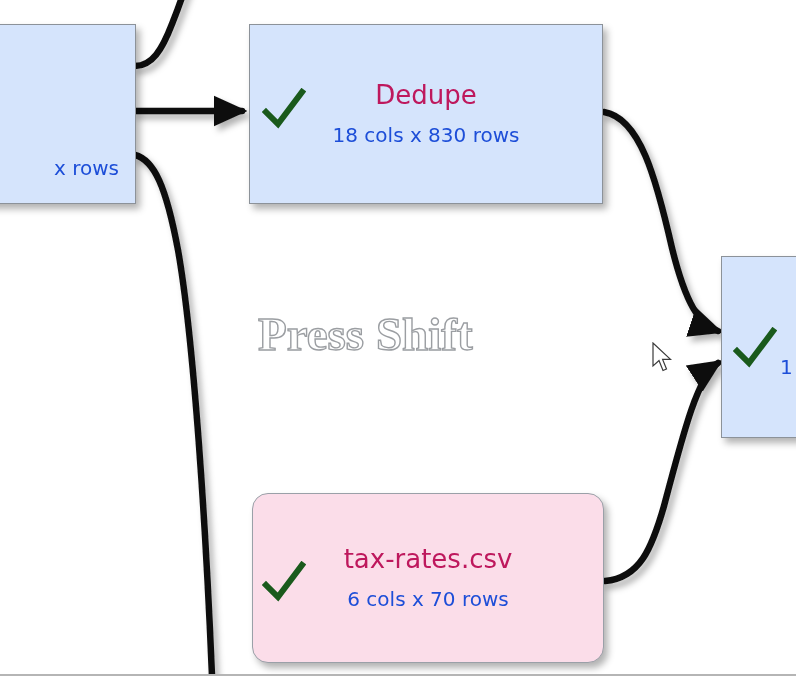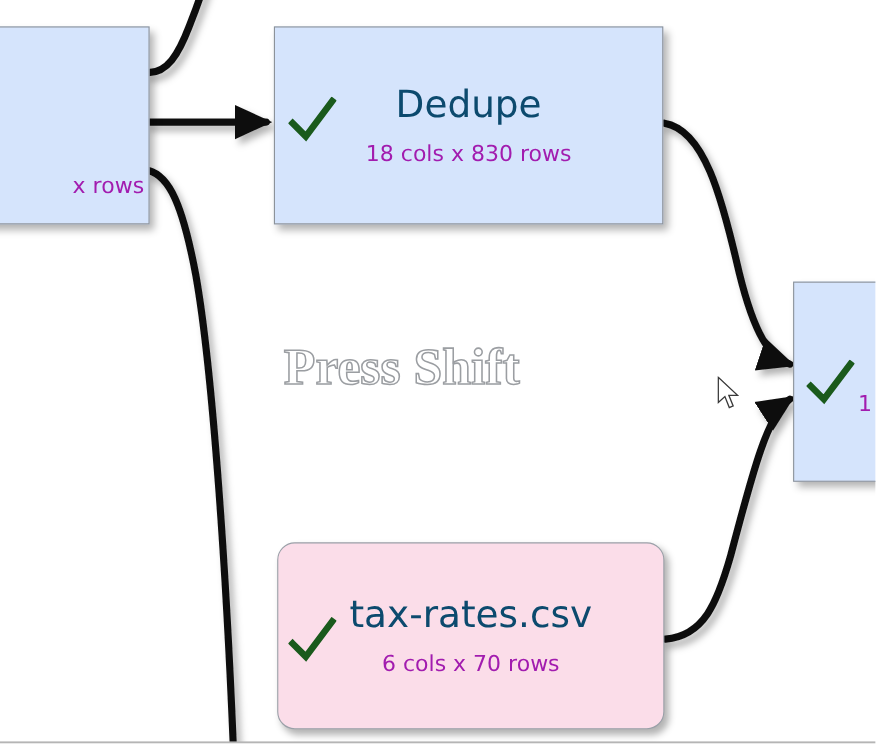--- a/index.html
+++ b/index.html
@@ -31,27 +31,27 @@
     box-shadow: 4px 5px 7px rgba(0,0,0,0.30);
     display: flex;
     flex-direction: column;
     align-items: center;
     justify-content: center;
   }
   .node.blue  { background: #d5e4fc; }
   .node.pink  { background: #fbdde9; border-color: #9aa0a8; }
   .node.rounded { border-radius: 16px; }
   .node-title {
-    color: #0c4a6e;
-    font-size: 34px;
+    color: #be185d;
+    font-size: 26px;
     line-height: 1.05;
     white-space: nowrap;
   }
   .node-sub {
-    color: #a21caf;
+    color: #1d4ed8;
     font-size: 20px;
     line-height: 1.05;
     white-space: nowrap;
     margin-top: 16px;
   }
   .check {
     position: absolute;
     width: 44px;
     height: 44px;
     pointer-events: none;
@@ -80,21 +80,21 @@
   #node-left {
     left: -128px;
     top: 24px;
     width: 264px;
     height: 180px;
     align-items: flex-end;
     justify-content: flex-end;
     padding: 0 0 24px 0;
   }
   #node-left .node-sub {
-    margin: 0 4px 0 0;
+    margin: 0 16px 0 0;
   }
   #node-dedupe {
     left: 249px;
     top: 24px;
     width: 354px;
     height: 180px;
   }
   #node-taxrates {
     left: 252px;
     top: 493px;

